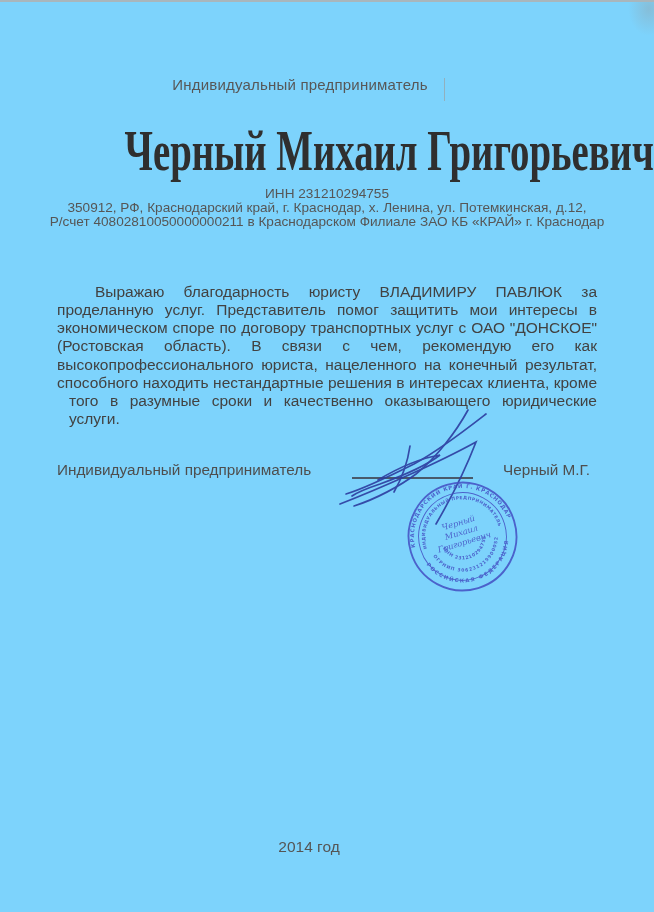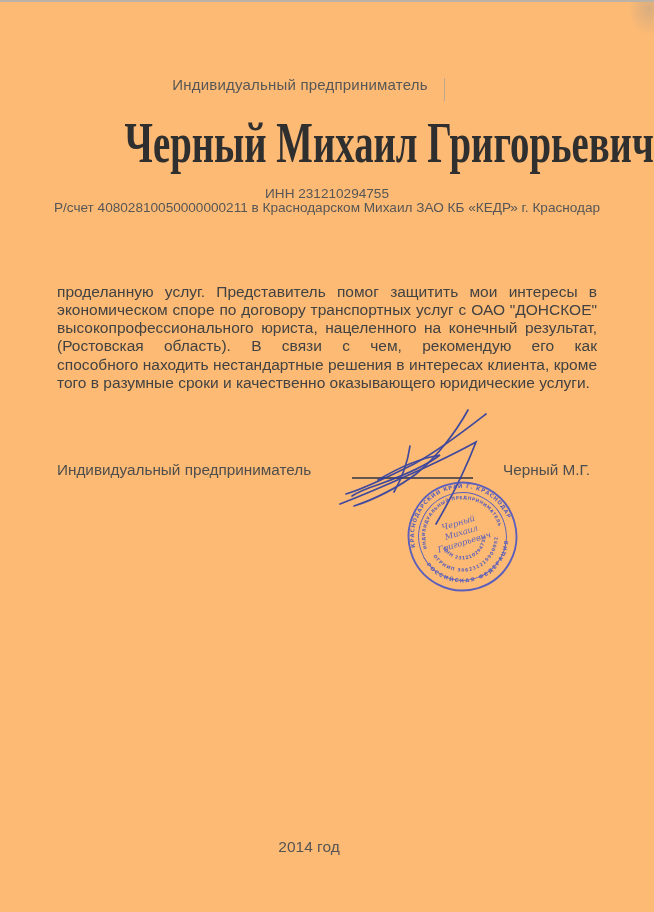--- a/index.html
+++ b/index.html
@@ -1,56 +1,56 @@
 <!DOCTYPE html>
 <html lang="ru"><head>
 <meta charset="utf-8">
 <style>
   html,body{margin:0;padding:0;background:#e8e8e8;}
   .page{
     position:relative;
     width:654px;height:912px;
     margin:0 auto;
-    background:#fdba74;
+    background:#7dd3fc;
     overflow:hidden;
     font-family:"Liberation Sans",sans-serif;
     color:#3f3f3f;
   }
   
   .scan-top-edge{position:absolute;top:0;left:0;width:654px;height:2px;background:#b0b0b0;opacity:.85;}
   .scan-corner-smudge{position:absolute;top:2px;right:0;width:26px;height:34px;
     background:radial-gradient(ellipse at 80% 20%, rgba(150,150,150,.35), rgba(255,255,255,0) 70%);}
   .scan-tick{position:absolute;left:444px;top:78px;width:1px;height:23px;background:#9c9c9c;opacity:.65;}
 
   .header-small{
     position:absolute;top:76px;left:0;width:600px;
     text-align:center;font-size:15px;color:#575757;letter-spacing:.2px;
   }
   .big-name{
-    position:absolute;top:110px;left:0;width:654px;
+    position:absolute;top:118px;left:0;width:654px;
     text-align:left;white-space:nowrap;
   }
   .big-name .inner{
     display:inline-block;
     font-family:"Liberation Serif",serif;
     font-size:57px;font-weight:bold;color:#2f2f2f;
     transform:scaleX(.68);transform-origin:center;
     letter-spacing:0px;
   }
   .info-block{
     position:absolute;top:187px;left:0;width:654px;
     text-align:center;font-size:13.6px;line-height:14.1px;color:#565656;
   }
   .body-paragraph{
     position:absolute;top:283px;left:57px;width:540px;
     font-size:15.5px;line-height:18.15px;color:#424242;
   }
   .body-line{text-align:justify;text-align-last:justify;}
   .body-line.first{text-indent:38px;}
-  .body-line.last{text-align-last:left;}
+  .body-line.last{text-align-last:left;margin-left:12px;}
 
   .sig-role{position:absolute;top:461px;left:57px;font-size:15.3px;color:#4e4e4e;}
   .sig-name{position:absolute;top:461px;left:503px;font-size:15.3px;color:#4e4e4e;}
   .sig-underline{position:absolute;top:477px;left:352px;width:121px;height:2px;background:#3c3c46;opacity:.8;}
   .signature-svg{position:absolute;top:406px;left:318px;width:200px;height:125px;}
 
   .stamp{
     position:absolute;top:479px;left:405px;width:115px;height:115px;
     transform:rotate(-17deg);transform-origin:center;opacity:.88;
   }
@@ -81,28 +81,30 @@
   <div class="scan-tick"></div>
 
   <div class="header-small">Индивидуальный предприниматель</div>
 
   <div class="big-name">
     <span class="inner">Черный Михаил Григорьевич</span>
   </div>
 
   <div class="info-block">
     <div>ИНН 231210294755</div>
-    <div>Р/счет 40802810050000000211 в Краснодарском Михаил ЗАО КБ «КЕДР» г. Краснодар</div>
+    <div>350912, РФ, Краснодарский край, г. Краснодар, х. Ленина, ул. Потемкинская, д.12,</div>
+    <div>Р/счет 40802810050000000211 в Краснодарском Филиале ЗАО КБ «КРАЙ» г. Краснодар</div>
   </div>
 
   <div class="body-paragraph">
+    <div class="body-line first">Выражаю благодарность юристу ВЛАДИМИРУ ПАВЛЮК за</div>
     <div class="body-line">проделанную услуг. Представитель помог защитить мои интересы в</div>
     <div class="body-line">экономическом споре по договору транспортных услуг с ОАО "ДОНСКОЕ"</div>
+    <div class="body-line">(Ростовская область). В связи с чем, рекомендую его как</div>
     <div class="body-line">высокопрофессионального юриста, нацеленного на конечный результат,</div>
-    <div class="body-line">(Ростовская область). В связи с чем, рекомендую его как</div>
     <div class="body-line">способного находить нестандартные решения в интересах клиента, кроме</div>
     <div class="body-line last">того в разумные сроки и качественно оказывающего юридические услуги.</div>
   </div>
 
   <div class="sig-role">Индивидуальный предприниматель</div>
   <div class="sig-underline"></div>
 
   <svg class="signature-svg" viewBox="0 0 200 125" aria-hidden="true">
     <g stroke="#2d3da0" fill="none" stroke-width="1.7" stroke-linecap="round" opacity="0.9">
       <path d="M168,8 C150,22 122,44 96,58 C72,70 48,82 28,88"></path>

